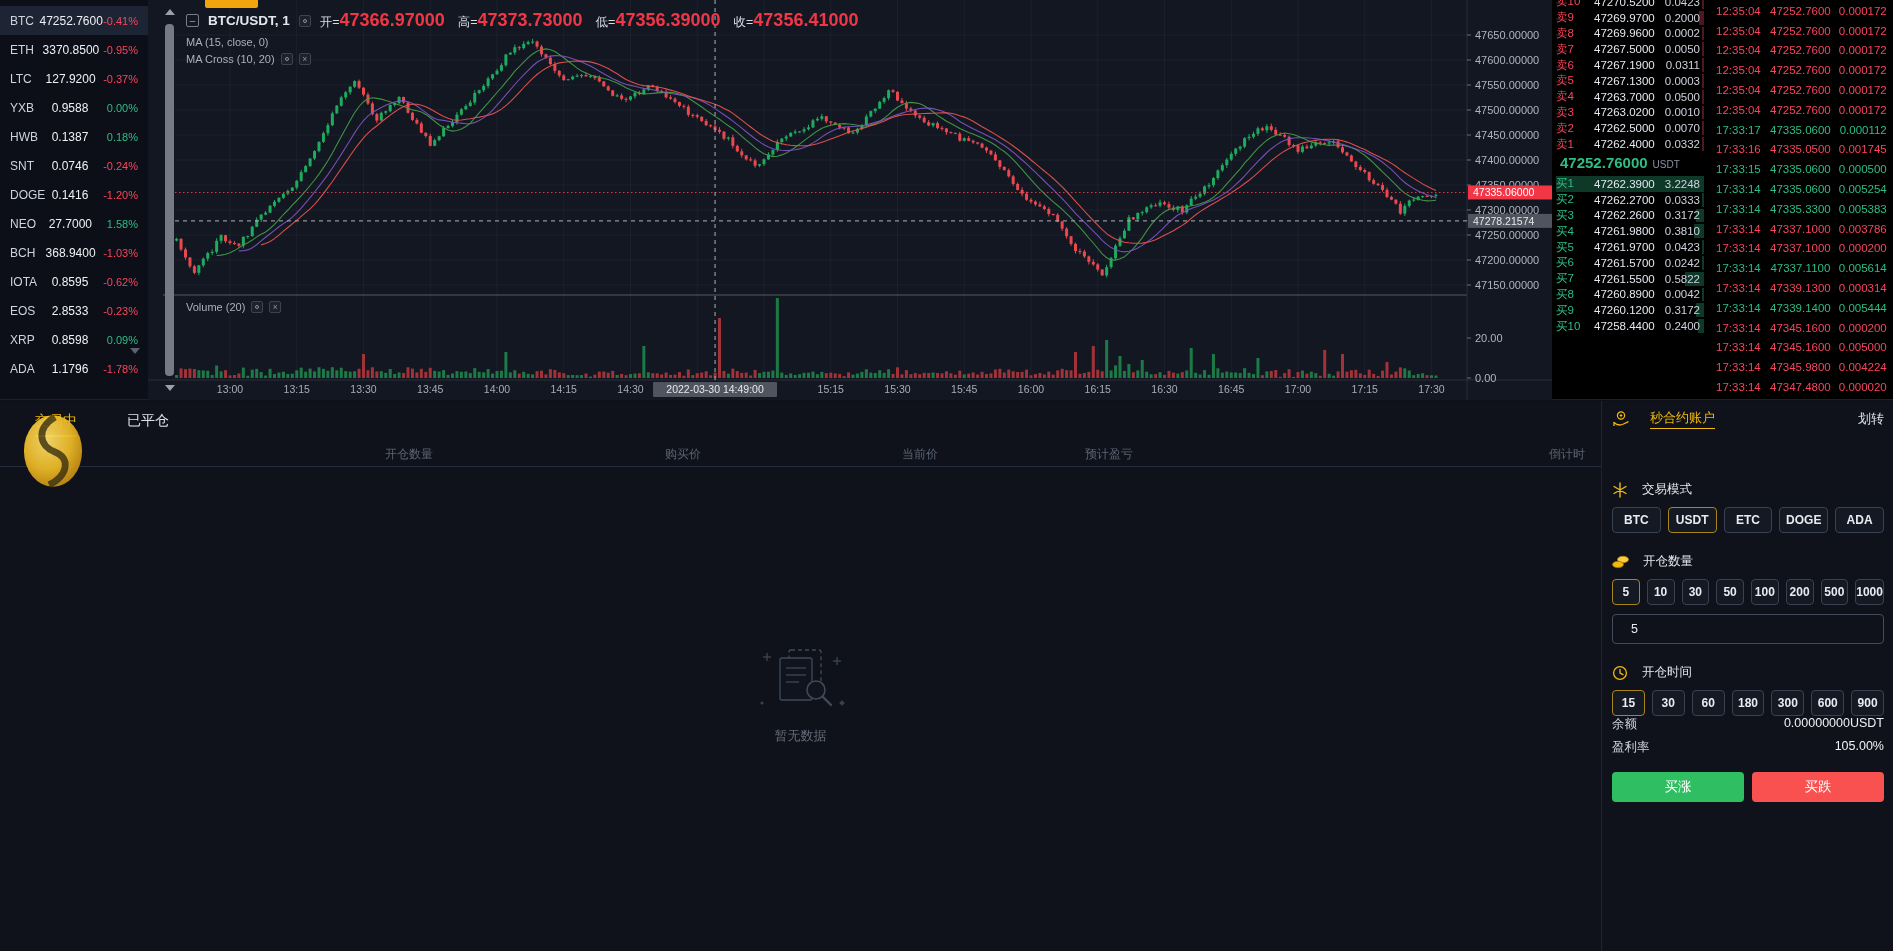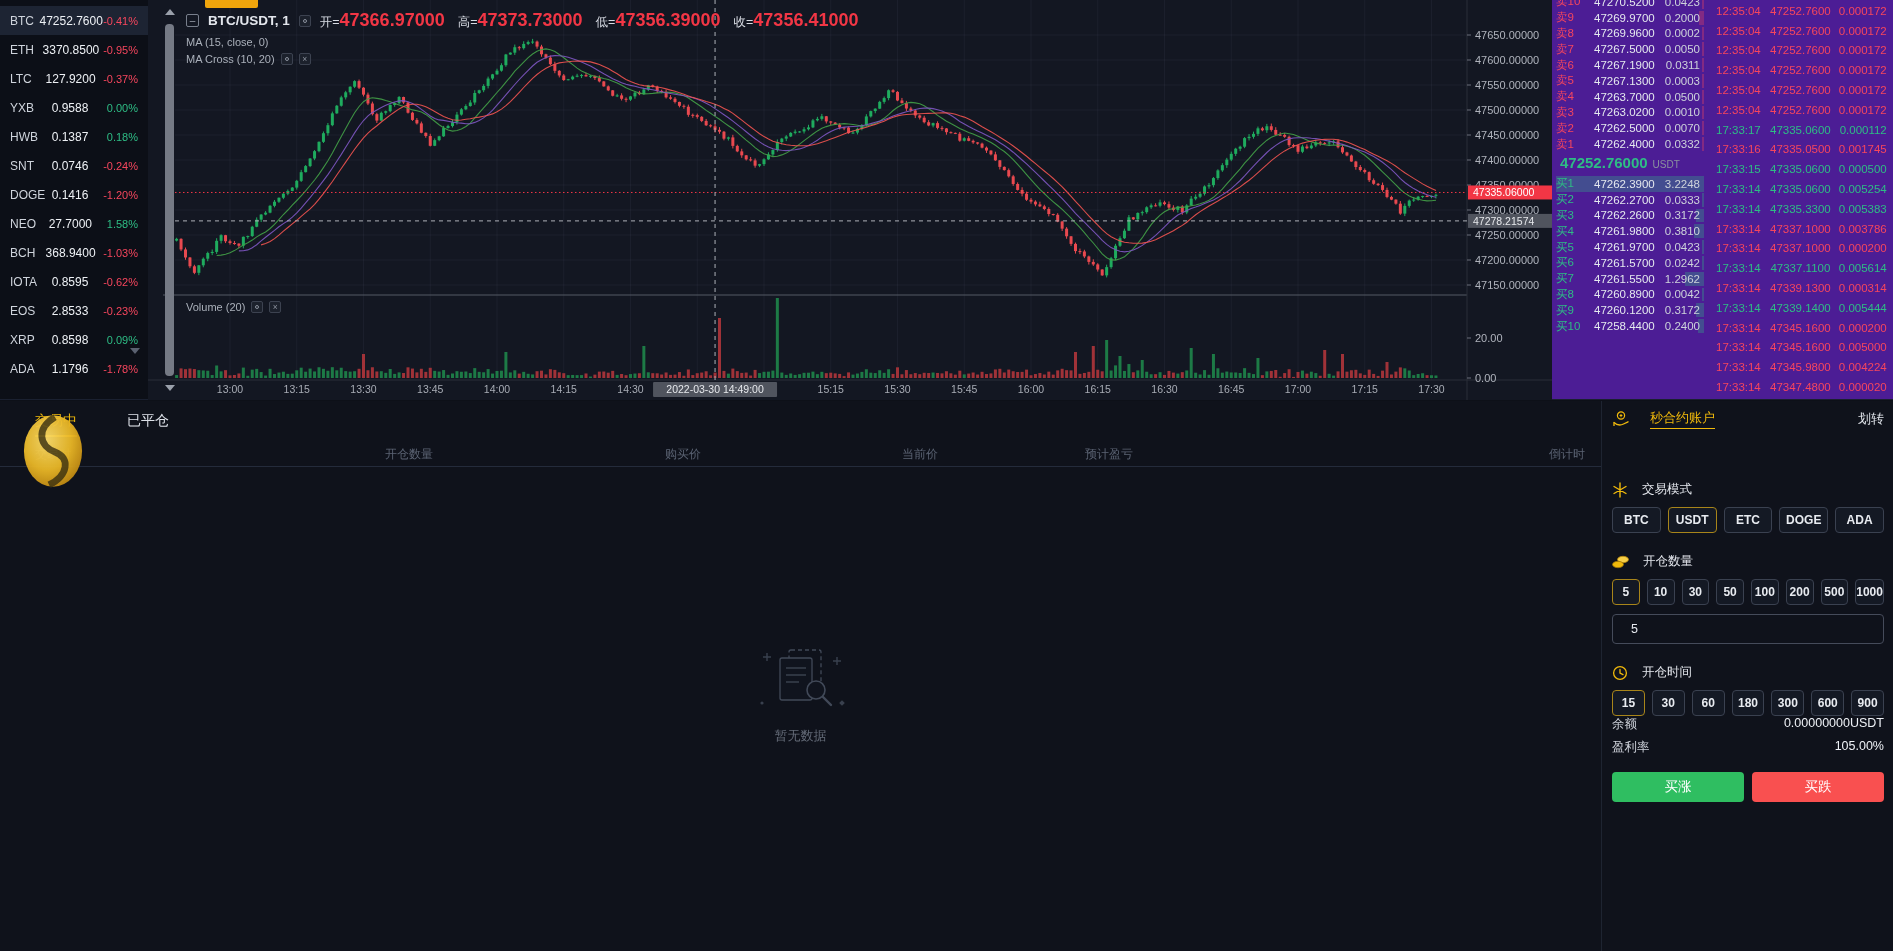--- a/index.html
+++ b/index.html
@@ -27,21 +27,21 @@
   .arr.adn{bottom:9px;border-top:6px solid #9aa0ab;}
   .chart-head{position:absolute;left:38px;top:10px;display:flex;align-items:center;gap:9px;white-space:nowrap;}
   .chart-head .title{font-size:13.5px;font-weight:bold;color:#e3e6ec;}
   .chart-head .k{font-size:12.5px;color:#d8dce4;}
   .chart-head .v{font-size:18px;color:#f23645;font-weight:600;margin-right:4px;}
   .collapse-box{width:13px;height:13px;border:1px solid #787f8c;color:#9aa1ad;font-size:10px;line-height:11px;text-align:center;border-radius:2px;}
   .mini{width:12px;height:12px;border:1px solid #3c4250;background:#1c212c;color:#8b919d;font-size:8.5px;line-height:10px;text-align:center;border-radius:2px;}
   .mini .dot{display:block;width:4px;height:4px;border:1px solid #8b919d;border-radius:50%;margin:3px auto;}
   .ind-row{position:absolute;left:38px;display:flex;align-items:center;gap:6px;font-size:11px;color:#aab0ba;white-space:nowrap;}
   
-  .orderbook{position:relative;width:341px;background:#4c1d95;display:flex;flex:none;overflow:hidden;}
+  .orderbook{position:relative;width:341px;background:#000000;display:flex;flex:none;overflow:hidden;}
   .levels{width:152px;padding-left:4px;flex:none;}
   .sells{margin-top:-6px;}
   .lvl-row{position:relative;display:flex;align-items:center;height:15.8px;font-size:11.5px;}
   .lvl-row .ln{width:34px;flex:none;position:relative;z-index:1;}
   .lvl-row .lp{flex:1;padding-left:4px;color:#e4e8ee;position:relative;z-index:1;}
   .lvl-row .la{width:52px;text-align:right;color:#cdd2da;position:relative;z-index:1;padding-right:4px;}
   .depth{position:absolute;right:0;top:1px;bottom:1px;}
   .depth.sell{background:rgba(246,70,93,.32);}
   .depth.buy{background:rgba(46,189,133,.30);}
   .lvl-row.hl{background:rgba(46,189,133,.30);}
@@ -1250,21 +1250,21 @@
             <div class="lvl-row">
               <i class="depth buy" style="width:2px"></i>
               <span class="ln up">买6</span>
               <span class="lp">47261.5700</span>
               <span class="la">0.0242</span>
             </div>
             <div class="lvl-row">
               <i class="depth buy" style="width:19.422px"></i>
               <span class="ln up">买7</span>
               <span class="lp">47261.5500</span>
-              <span class="la">1.2962</span>
+              <span class="la">0.5822</span>
             </div>
             <div class="lvl-row">
               <i class="depth buy" style="width:2px"></i>
               <span class="ln up">买8</span>
               <span class="lp">47260.8900</span>
               <span class="la">0.0042</span>
             </div>
             <div class="lvl-row">
               <i class="depth buy" style="width:8.2472px"></i>
               <span class="ln up">买9</span>

